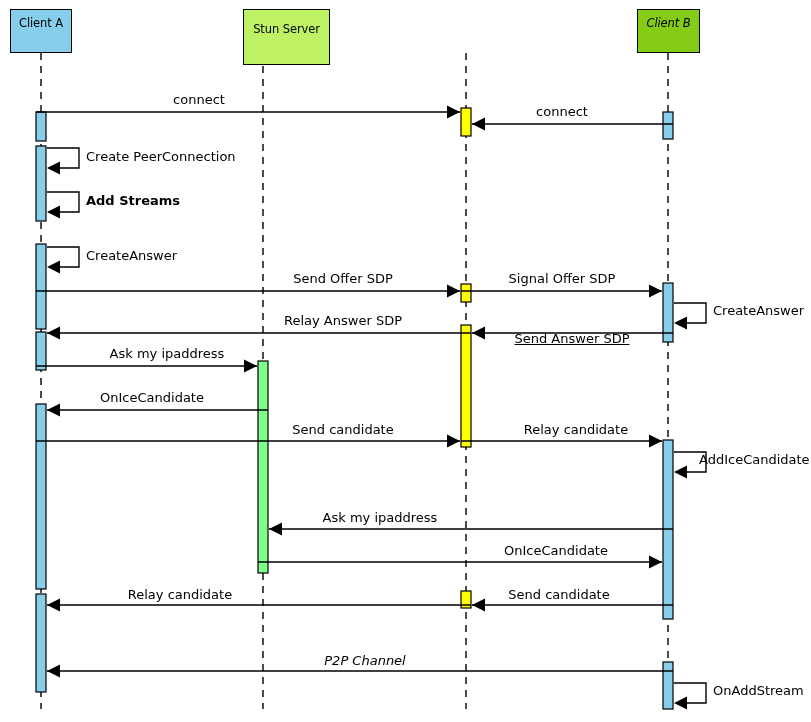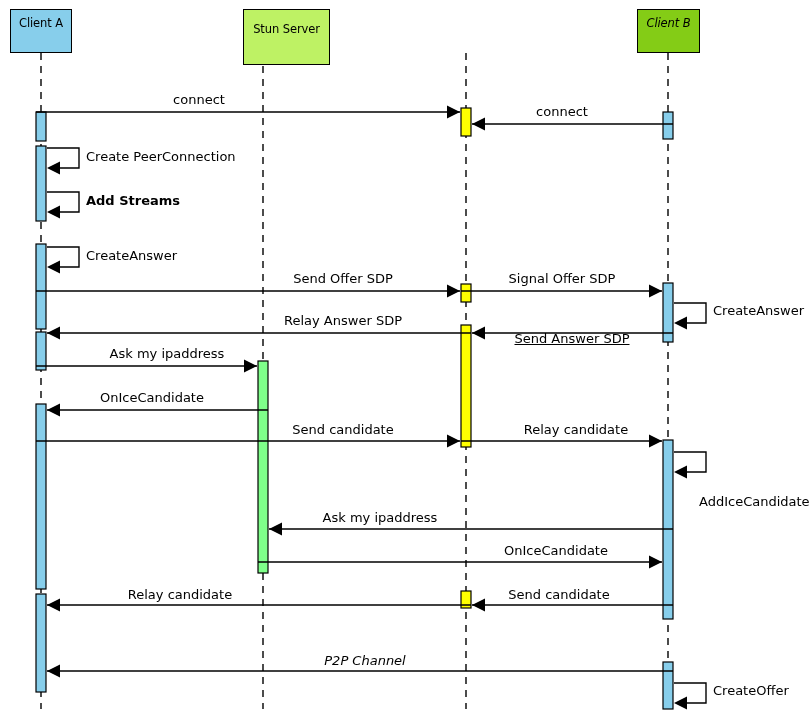--- a/index.html
+++ b/index.html
@@ -182,22 +182,22 @@
       <div class="msg-label" style="left: 86px; top: 249px;">CreateAnswer</div>
       <div class="msg-label center" style="left: 343px; top: 272px;">Send Offer SDP</div>
       <div class="msg-label center" style="left: 562px; top: 272px;">Signal Offer SDP</div>
       <div class="msg-label" style="left: 713px; top: 304px;">CreateAnswer</div>
       <div class="msg-label center" style="left: 343px; top: 314px;">Relay Answer SDP</div>
       <div class="msg-label center" style="left: 572px; top: 332px; text-decoration: underline;">Send Answer SDP</div>
       <div class="msg-label center" style="left: 167px; top: 347px;">Ask my ipaddress</div>
       <div class="msg-label center" style="left: 152px; top: 391px;">OnIceCandidate</div>
       <div class="msg-label center" style="left: 343px; top: 423px;">Send candidate</div>
       <div class="msg-label center" style="left: 576px; top: 423px;">Relay candidate</div>
-      <div class="msg-label" style="left: 699px; top: 453px; margin-top: 42px;">AddIceCandidate</div>
+      <div class="msg-label" style="left: 699px; top: 453px;">AddIceCandidate</div>
       <div class="msg-label center" style="left: 380px; top: 511px;">Ask my ipaddress</div>
       <div class="msg-label center" style="left: 556px; top: 544px;">OnIceCandidate</div>
       <div class="msg-label center" style="left: 180px; top: 588px;">Relay candidate</div>
       <div class="msg-label center" style="left: 559px; top: 588px;">Send candidate</div>
       <div class="msg-label center" style="left: 365px; top: 654px; font-style: italic;">P2P Channel</div>
-      <div class="msg-label" style="left: 713px; top: 684px;">CreateOffer</div>
+      <div class="msg-label" style="left: 713px; top: 684px;">OnAddStream</div>
     </div>
 
 </div>
 
 </body></html>

